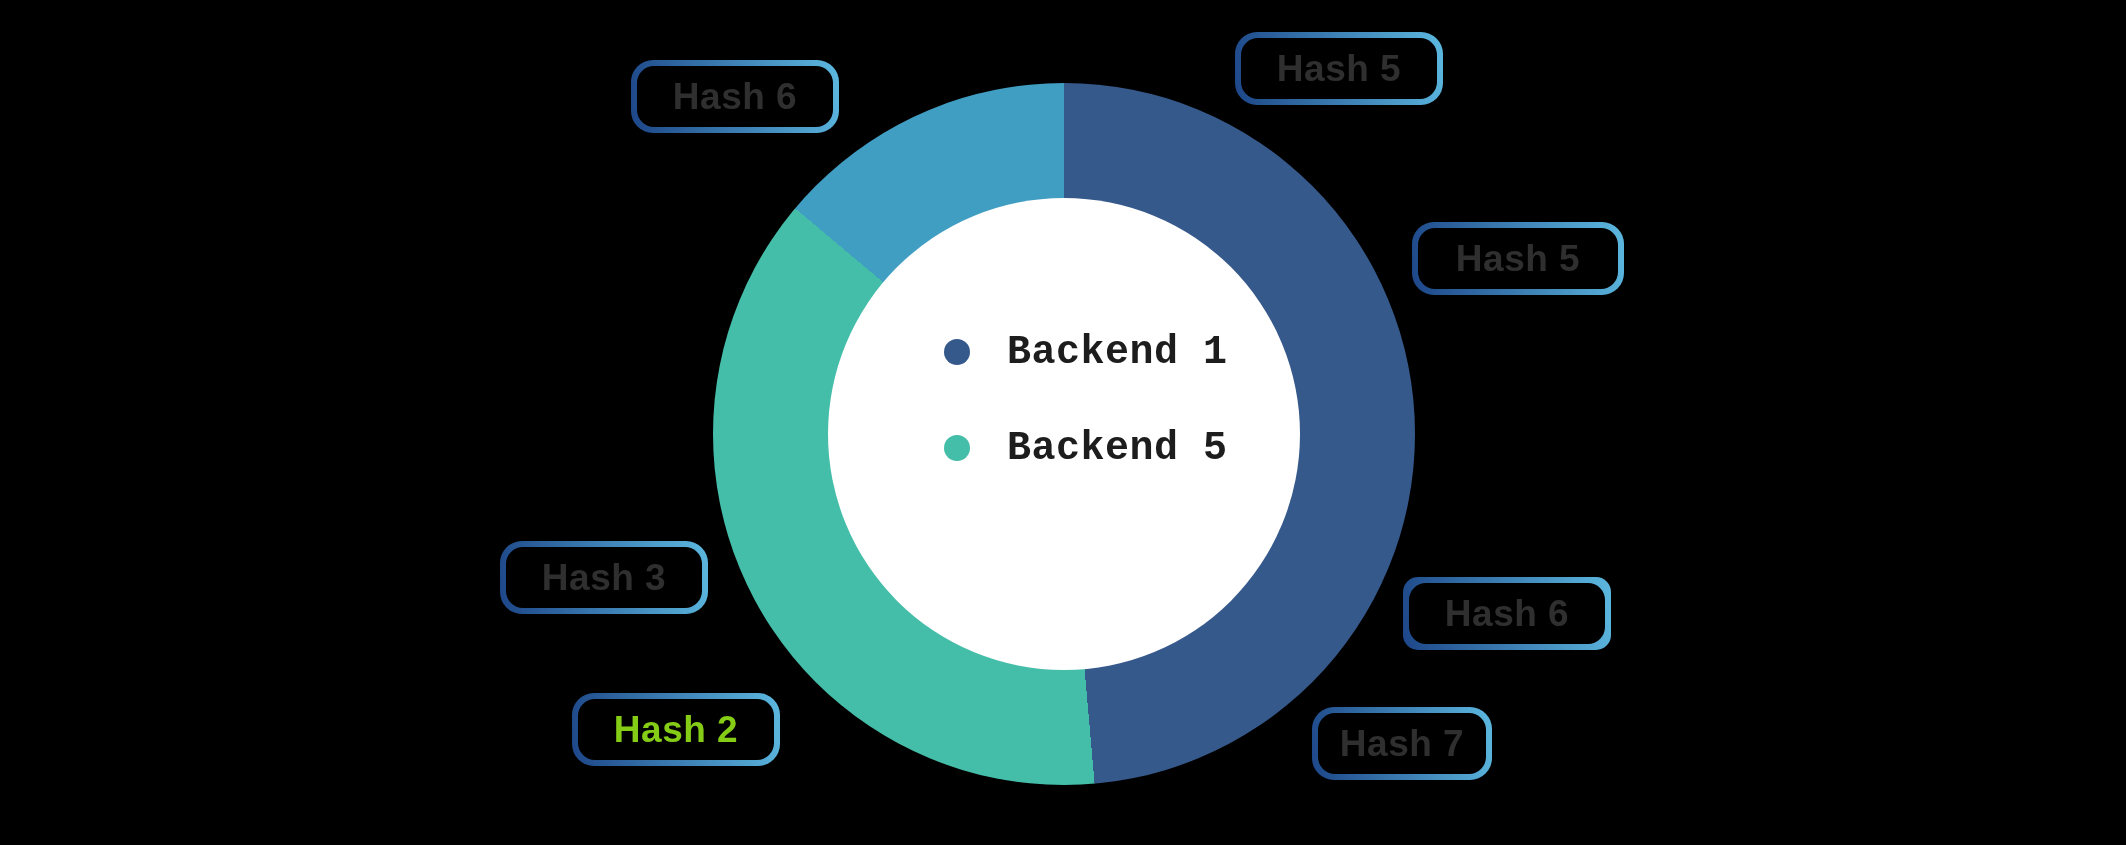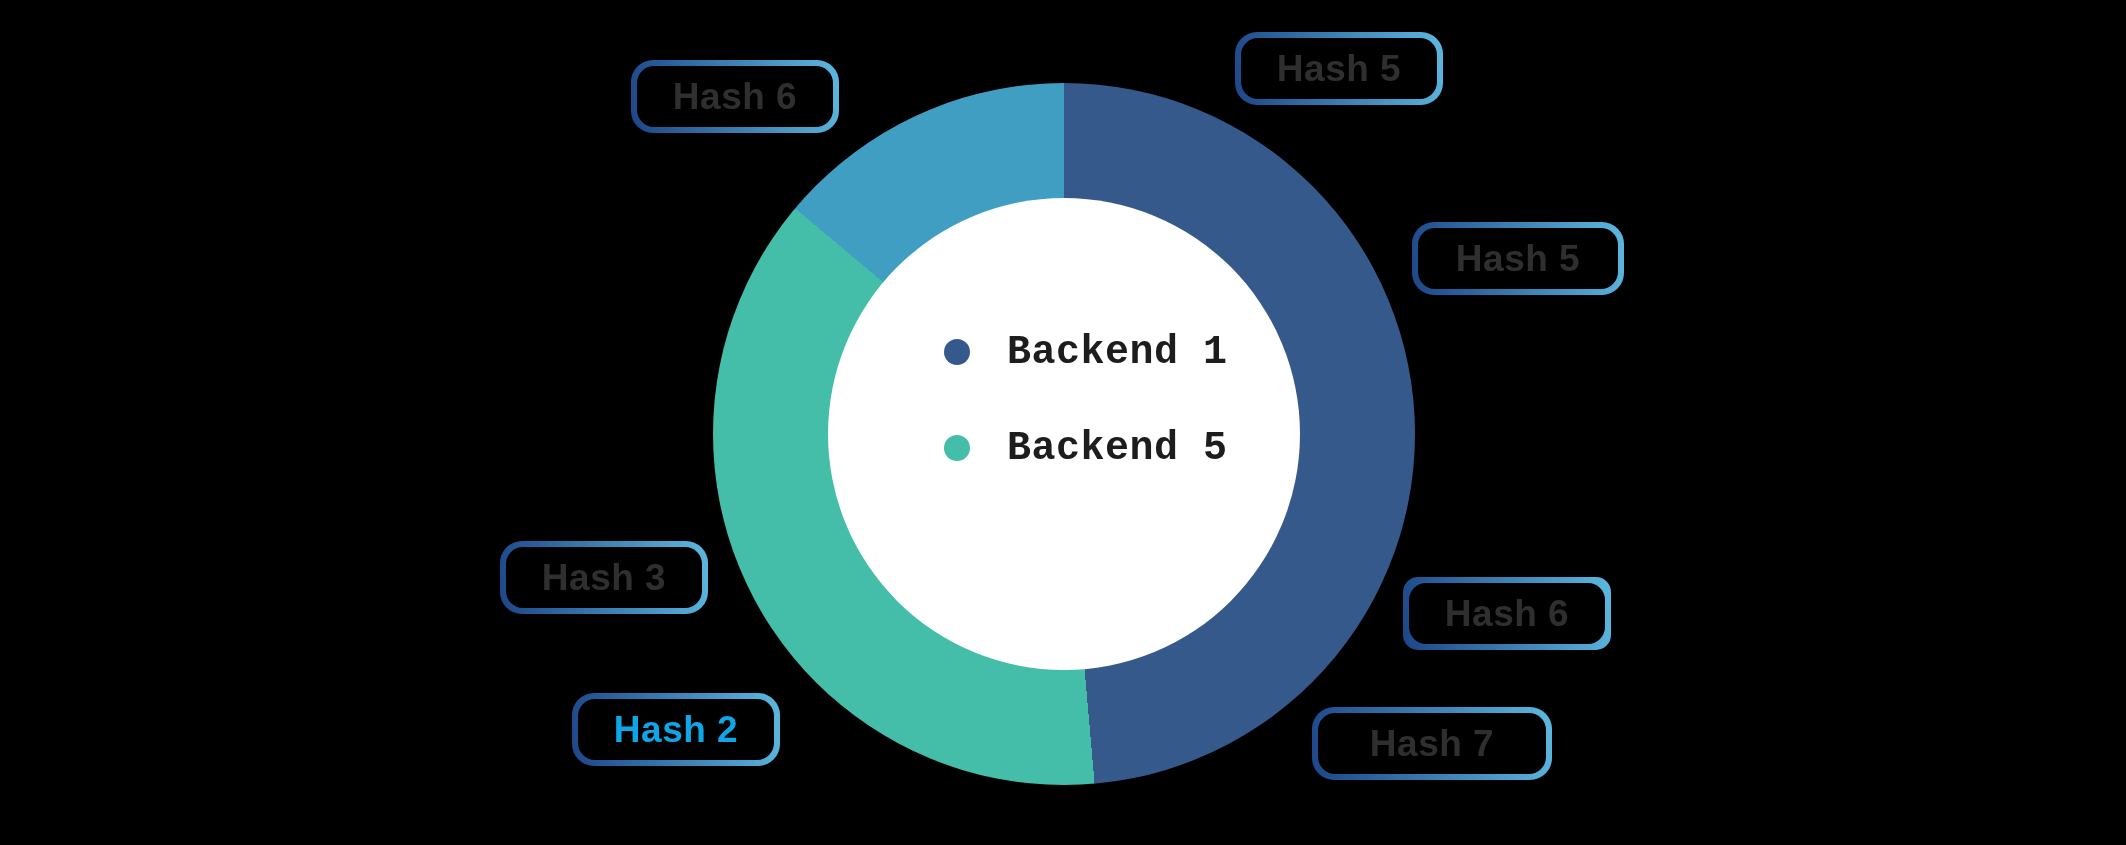--- a/index.html
+++ b/index.html
@@ -111,21 +111,21 @@
 
   <div id="hash-layer">
   <div class="hash-box" style="left: 1235px; top: 32px; width: 208px; height: 73px; background: linear-gradient(80deg, rgb(29, 70, 136), rgb(92, 184, 223));">
     <div class="hash-box-inner">
       <span class="hash-label" style="color: rgb(47, 47, 47);">Hash 5</span>
     </div>
   </div>
 
   <div class="hash-box" style="left: 572px; top: 693px; width: 208px; height: 73px; background: linear-gradient(80deg, rgb(29, 70, 136), rgb(92, 184, 223));">
     <div class="hash-box-inner">
-      <span class="hash-label" style="color: #0ea5e9;">Hash 2</span>
+      <span class="hash-label" style="color: #84cc16;">Hash 2</span>
     </div>
   </div>
 
   <div class="hash-box" style="left: 500px; top: 505px; width: 208px; height: 73px; background: linear-gradient(80deg, rgb(29, 70, 136), rgb(92, 184, 223)); margin-top: 36px;">
     <div class="hash-box-inner">
       <span class="hash-label" style="color: rgb(47, 47, 47);">Hash 3</span>
     </div>
   </div>
 
   <div class="hash-box" style="left: 631px; top: 60px; width: 208px; height: 73px; background: linear-gradient(80deg, rgb(29, 70, 136), rgb(92, 184, 223));">
@@ -139,20 +139,20 @@
       <span class="hash-label" style="color: rgb(47, 47, 47);">Hash 5</span>
     </div>
   </div>
 
   <div class="hash-box" style="left: 1403px; top: 577px; width: 208px; height: 73px; background: linear-gradient(80deg, rgb(29, 70, 136), rgb(92, 184, 223)); border-radius: 15px;">
     <div class="hash-box-inner">
       <span class="hash-label" style="color: rgb(47, 47, 47);">Hash 6</span>
     </div>
   </div>
 
-  <div class="hash-box" style="left: 1312px; top: 707px; width: 240px; height: 73px; background: linear-gradient(80deg, rgb(29, 70, 136), rgb(92, 184, 223));">
+  <div class="hash-box" style="left: 1312px; top: 707px; width: 180px; height: 73px; background: linear-gradient(80deg, rgb(29, 70, 136), rgb(92, 184, 223));">
     <div class="hash-box-inner">
       <span class="hash-label" style="color: rgb(47, 47, 47);">Hash 7</span>
     </div>
   </div>
 </div>
 
 </div>
 
 </body></html>

